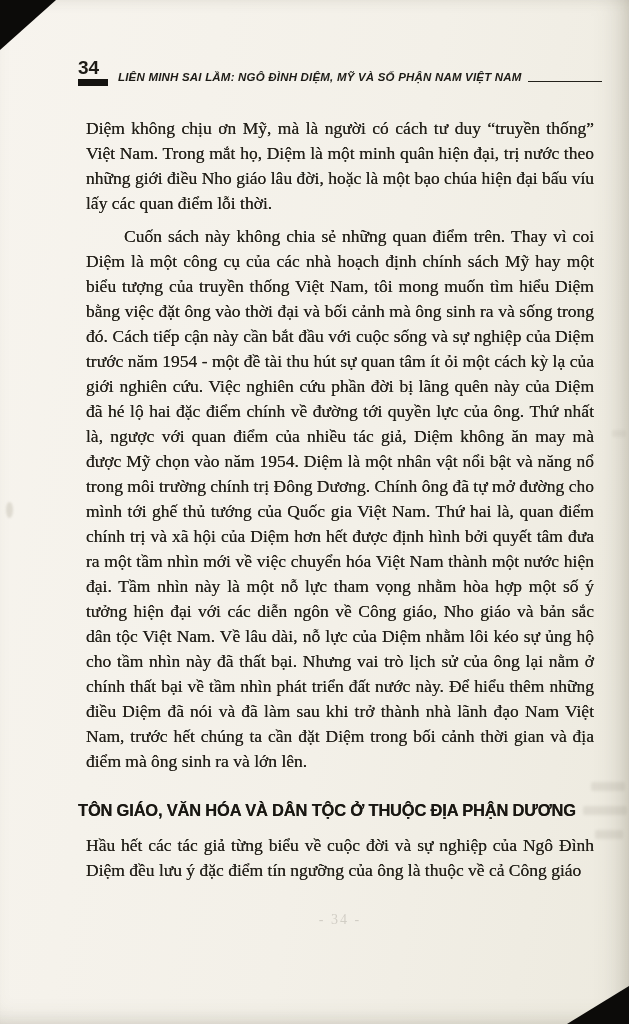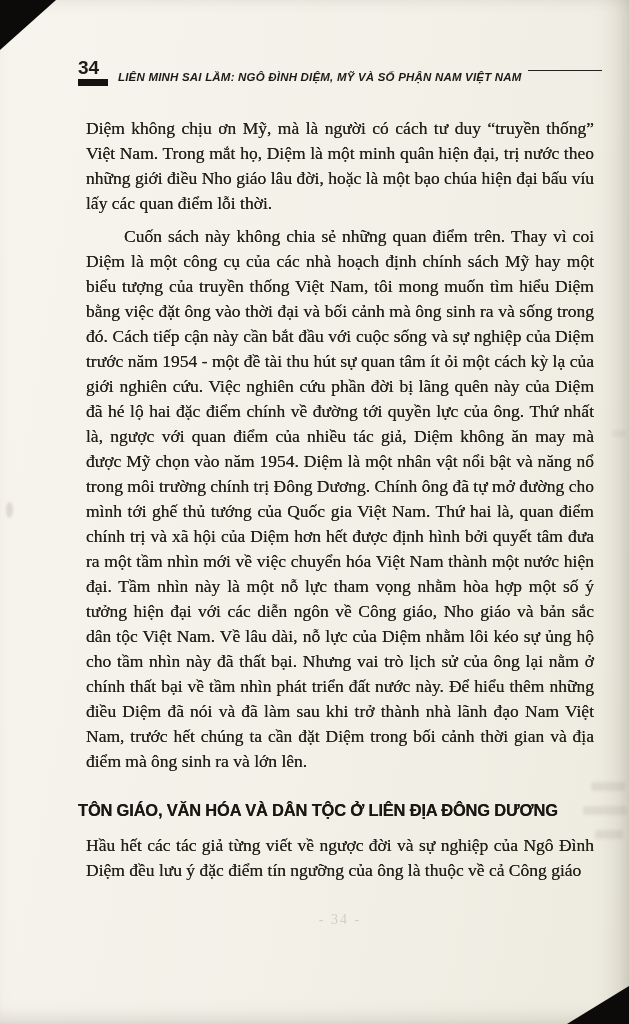--- a/index.html
+++ b/index.html
@@ -78,21 +78,21 @@
   }
   .page-num-bar {
     width: 30px;
     height: 7px;
     background: #141310;
     margin-top: 2px;
   }
   .header-title-wrap {
     flex: 1;
     display: flex;
-    align-items: flex-start;
+    align-items: flex-end;
     padding-bottom: 3px;
   }
   .header-title {
     font-family: "Liberation Sans", sans-serif;
     font-style: italic;
     font-weight: bold;
     font-size: 11.5px;
     letter-spacing: 0.2px;
     color: #1d1b16;
     white-space: nowrap;
@@ -162,19 +162,19 @@
     </div>
     <div class="header-title-wrap">
       <span class="header-title">LIÊN MINH SAI LẦM: NGÔ ĐÌNH DIỆM, MỸ VÀ SỐ PHẬN NAM VIỆT NAM</span>
       <span class="header-rule"></span>
     </div>
   </header>
 
   <main class="body-text">
     <p class="para">Diệm không chịu ơn Mỹ, mà là người có cách tư duy “truyền thống” Việt Nam. Trong mắt họ, Diệm là một minh quân hiện đại, trị nước theo những giới điều Nho giáo lâu đời, hoặc là một bạo chúa hiện đại bấu víu lấy các quan điểm lỗi thời.</p>
     <p class="para indent">Cuốn sách này không chia sẻ những quan điểm trên. Thay vì coi Diệm là một công cụ của các nhà hoạch định chính sách Mỹ hay một biểu tượng của truyền thống Việt Nam, tôi mong muốn tìm hiểu Diệm bằng việc đặt ông vào thời đại và bối cảnh mà ông sinh ra và sống trong đó. Cách tiếp cận này cần bắt đầu với cuộc sống và sự nghiệp của Diệm trước năm 1954 - một đề tài thu hút sự quan tâm ít ỏi một cách kỳ lạ của giới nghiên cứu. Việc nghiên cứu phần đời bị lãng quên này của Diệm đã hé lộ hai đặc điểm chính về đường tới quyền lực của ông. Thứ nhất là, ngược với quan điểm của nhiều tác giả, Diệm không ăn may mà được Mỹ chọn vào năm 1954. Diệm là một nhân vật nổi bật và năng nổ trong môi trường chính trị Đông Dương. Chính ông đã tự mở đường cho mình tới ghế thủ tướng của Quốc gia Việt Nam. Thứ hai là, quan điểm chính trị và xã hội của Diệm hơn hết được định hình bởi quyết tâm đưa ra một tầm nhìn mới về việc chuyển hóa Việt Nam thành một nước hiện đại. Tầm nhìn này là một nỗ lực tham vọng nhằm hòa hợp một số ý tưởng hiện đại với các diễn ngôn về Công giáo, Nho giáo và bản sắc dân tộc Việt Nam. Về lâu dài, nỗ lực của Diệm nhằm lôi kéo sự ủng hộ cho tầm nhìn này đã thất bại. Nhưng vai trò lịch sử của ông lại nằm ở chính thất bại về tầm nhìn phát triển đất nước này. Để hiểu thêm những điều Diệm đã nói và đã làm sau khi trở thành nhà lãnh đạo Nam Việt Nam, trước hết chúng ta cần đặt Diệm trong bối cảnh thời gian và địa điểm mà ông sinh ra và lớn lên.</p>
-    <h2 class="section-heading">TÔN GIÁO, VĂN HÓA VÀ DÂN TỘC Ở LIÊN ĐỊA ĐÔNG DƯƠNG</h2>
-    <p class="para">Hầu hết các tác giả từng viết về ngược đời và sự nghiệp của Ngô Đình Diệm đều lưu ý đặc điểm tín ngưỡng của ông là thuộc về cả Công giáo</p>
+    <h2 class="section-heading">TÔN GIÁO, VĂN HÓA VÀ DÂN TỘC Ở THUỘC ĐỊA PHẬN DƯƠNG</h2>
+    <p class="para">Hầu hết các tác giả từng biểu về cuộc đời và sự nghiệp của Ngô Đình Diệm đều lưu ý đặc điểm tín ngưỡng của ông là thuộc về cả Công giáo</p>
   </main>
 
   <div class="footer-num">- 34 -</div>
 
 </div>
 
 </body></html>

